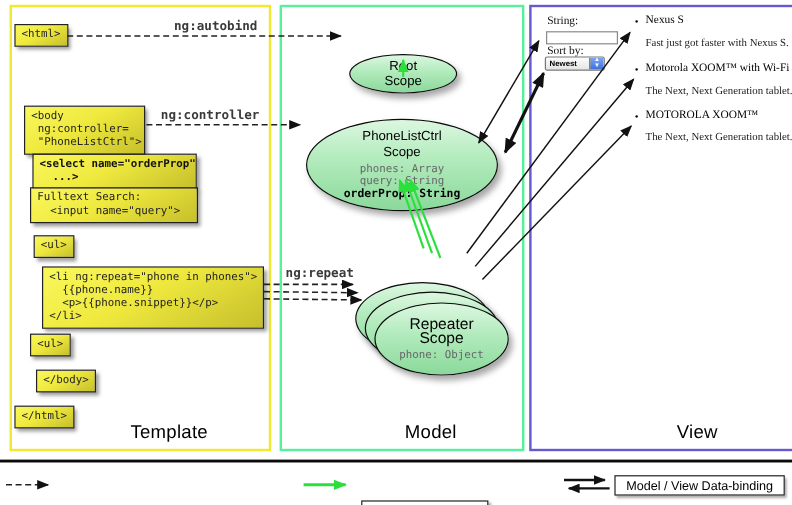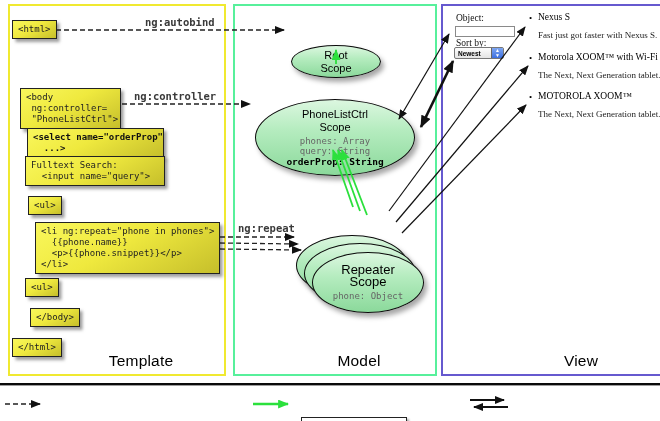--- a/index.html
+++ b/index.html
@@ -130,21 +130,21 @@
   </div>
 
   <div class="scope" style="left:296px;top:203px;width:112px;height:61px;"></div>
   <div class="scope" style="left:304px;top:211px;width:112px;height:61px;"></div>
   <div class="scope" style="left:312px;top:220px;width:112px;height:61px;">
     <div class="scope-title" style="font-size:13px;line-height:12px;">Repeater
 Scope</div>
     <div class="scope-props">phone: Object</div>
   </div>
 
-  <div class="v-label" style="left:456px;top:13px;">Object:</div>
+  <div class="v-label" style="left:456px;top:13px;">String:</div>
   <input id="search-input" type="text" value="" style="">
   <div class="v-label" style="left:456px;top:38px;">Sort by:</div>
   <div id="sort-dropdown">
     <span class="val">Newest</span>
     <span class="stepper">
         <span>▲</span>
         <span>▼</span>
       </span>
   </div>
 
@@ -154,20 +154,21 @@
 
   <div class="bullet" style="left:529px;top:53px;">•</div>
   <div class="v-item-name" style="left:538px;top:52px;">Motorola XOOM™  with Wi-Fi</div>
   <div class="v-item-desc" style="left:538px;top:70px;">The Next, Next Generation tablet.</div>
 
   <div class="bullet" style="left:529px;top:92px;">•</div>
   <div class="v-item-name" style="left:538px;top:91px;">MOTOROLA XOOM™</div>
   <div class="v-item-desc" style="left:538px;top:109px;">The Next, Next Generation tablet.</div>
 
   <div class="legend-box" style="left:301px;top:396px;width:106px;margin-top:21px;">Scope Inheritance</div>
+  <div class="legend-box" style="left:512px;top:396px;width:142px;">Model / View Data-binding</div>
 
   <svg id="overlay" width="660" height="421">
     <defs>
       <marker id="ah" viewBox="0 0 10 8" refX="9" refY="4" markerWidth="10" markerHeight="8" orient="auto-start-reverse" markerUnits="userSpaceOnUse">
         <path d="M0,0 L10,4 L0,8 Z" fill="#111"></path>
       </marker>
       <marker id="ahBig" viewBox="0 0 10 8" refX="9" refY="4" markerWidth="13" markerHeight="10" orient="auto-start-reverse" markerUnits="userSpaceOnUse">
         <path d="M0,0 L10,4 L0,8 Z" fill="#111"></path>
       </marker>
       <marker id="ahGreen" viewBox="0 0 10 8" refX="9" refY="4" markerWidth="11" markerHeight="9" orient="auto-start-reverse" markerUnits="userSpaceOnUse">

